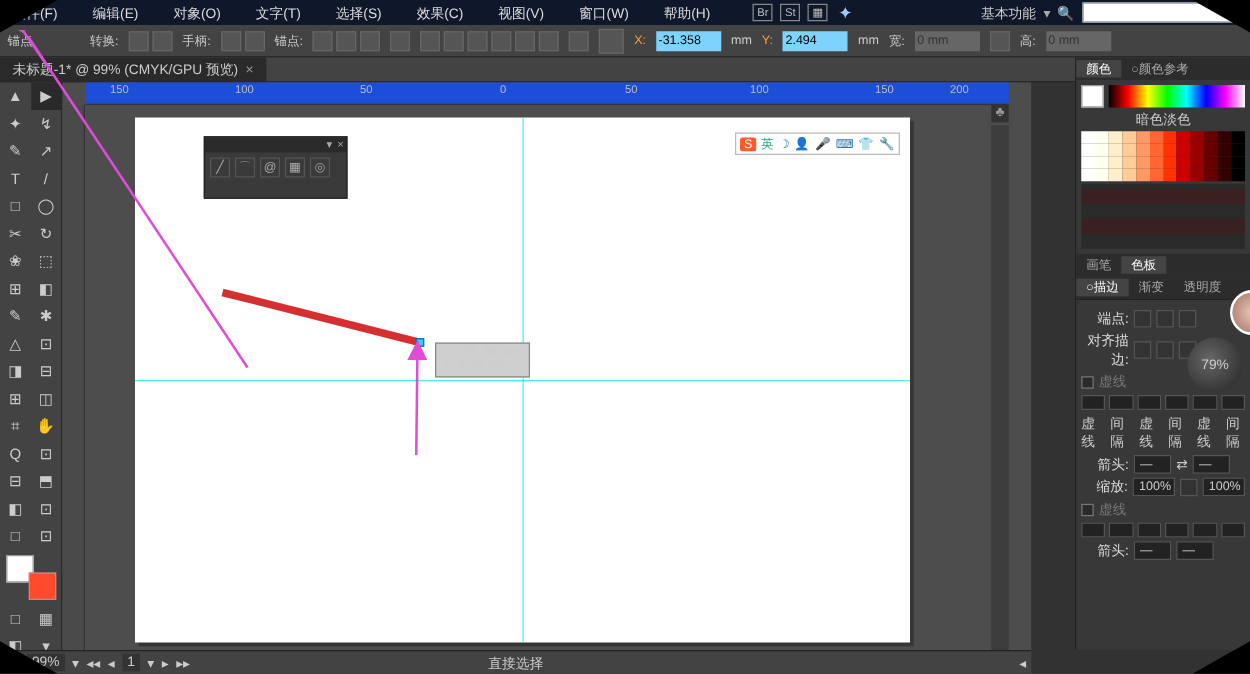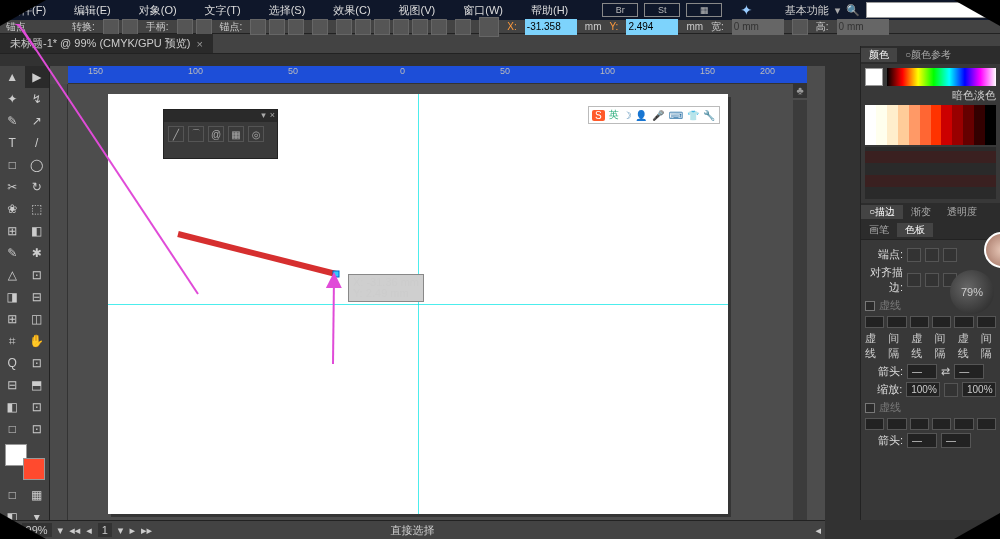--- a/index.html
+++ b/index.html
@@ -2,22 +2,22 @@
 <html><head>
 <meta charset="utf-8">
 <style>
 *{margin:0;padding:0;box-sizing:border-box;font-family:"Microsoft YaHei",sans-serif;font-size:11px;color:#ccc}
 body{width:1000px;height:539px;background:#323232;overflow:hidden;position:relative}
 .menubar{height:20px;background:#0f172a;display:flex;align-items:center;padding:0 4px;gap:16px}
 .menubar .item{padding:2px 6px;color:#ddd}
 .menubar .right{margin-left:auto;display:flex;align-items:center;gap:6px}
 .search-box{width:130px;height:16px;background:#fff;border:1px solid #999}
 .two-icons{display:flex;gap:6px;margin-left:12px}
-.tiny-box{width:36px;height:14px;border:1px solid #888;display:flex;align-items:center;justify-content:center;font-size:9px;color:#bbb}
-.optbar{height:14px;background:#434343;display:flex;align-items:center;padding:0 6px;gap:8px;border-bottom:1px solid #222}
+.tiny-box{width:16px;height:14px;border:1px solid #888;display:flex;align-items:center;justify-content:center;font-size:9px;color:#bbb}
+.optbar{height:26px;background:#434343;display:flex;align-items:center;padding:0 6px;gap:8px;border-bottom:1px solid #222}
 .optbar .lbl{font-size:10px;color:#ccc}
 .optbar .grp{display:flex;align-items:center;gap:3px}
 .optbar .ico{width:16px;height:16px;background:#555;border:1px solid #666}
 .num-in{width:52px;height:16px;background:#7dd3fc;color:#000;font-size:10px;padding:0 2px;display:flex;align-items:center}
 .num-in.dis{background:#666;color:#333}
 .xy{color:#ff9a3c;font-size:10px}
 .tab-strip{height:20px;background:#434343;display:flex;align-items:center;border-bottom:1px solid #222}
 .tab{height:100%;background:#2a2a2a;padding:0 10px;display:flex;align-items:center;gap:6px;font-size:10px;color:#ddd}
 .tab .x{color:#999}
 .main{position:absolute;top:66px;left:50px;right:175px;bottom:19px;background:#4d4d4d}
@@ -40,21 +40,21 @@
 .tool.sel{background:#2a2a2a}
 .swatch-pair{position:relative;width:40px;height:36px;margin:4px auto}
 .swatch-pair .f{position:absolute;top:0;left:0;width:22px;height:22px;background:#fff;border:1px solid #999}
 .swatch-pair .b{position:absolute;bottom:0;right:0;width:22px;height:22px;background:#ff4a2e;border:1px solid #999}
 .right-panels{position:absolute;top:46px;right:0;width:140px;bottom:19px;background:#383838;border-left:1px solid #222}
 .p-tabs{height:18px;background:#2c2c2c;display:flex;align-items:center}
 .p-tab{padding:0 8px;font-size:10px;color:#aaa}
 .p-tab.act{background:#444;color:#fff}
 .color-area{padding:4px}
 .spectrum{height:18px;background:linear-gradient(90deg,#000,#f00,#ff0,#0f0,#0ff,#00f,#f0f,#fff)}
-.gray-lbls{display:flex;justify-content:flex-end;font-size:9px;color:#aaa;padding:2px 0}
+.gray-lbls{display:flex;justify-content:center;font-size:9px;color:#aaa;padding:2px 0}
 .swatches{display:grid;grid-template-columns:repeat(12,1fr);gap:0}
 .sw{height:10px}
 .zebra{height:52px;background:repeating-linear-gradient(0deg,#2a2a2a 0 12px,#3a2020 12px 24px)}
 .stroke-sec{padding:4px;border-top:1px solid #222}
 .sl{display:flex;align-items:center;gap:4px;margin:3px 0;font-size:10px}
 .sl .cap{width:38px;text-align:right;color:#ddd}
 .sel-box{background:#222;border:1px solid #555;padding:0 4px;height:15px;display:flex;align-items:center;font-size:10px}
 .mini-ico{width:14px;height:14px;background:#333;border:1px solid #555}
 .chk{width:10px;height:10px;border:1px solid #777;background:#2a2a2a}
 .mut{color:#777}
@@ -367,27 +367,27 @@
         <div class="sw" style="background: rgb(255, 51, 0);"></div>
         <div class="sw" style="background: rgb(204, 0, 0);"></div>
         <div class="sw" style="background: rgb(153, 0, 0);"></div>
         <div class="sw" style="background: rgb(102, 0, 0);"></div>
         <div class="sw" style="background: rgb(51, 0, 0);"></div>
         <div class="sw" style="background: rgb(0, 0, 0);"></div>
       </div>
     <div class="zebra" style="margin-top:2px"></div>
   </div>
   <div class="p-tabs">
+    <div class="p-tab">画笔</div>
+    <div class="p-tab act">色板</div>
+  </div>
+  <div class="p-tabs">
     <div class="p-tab act">○描边</div>
     <div class="p-tab">渐变</div>
     <div class="p-tab">透明度</div>
-  </div>
-  <div class="p-tabs">
-    <div class="p-tab">画笔</div>
-    <div class="p-tab act">色板</div>
   </div>
   <div class="stroke-sec" style="position:relative">
     <div class="sl">
         <span class="cap">端点:</span>
         <div class="mini-ico"></div>
         <div class="mini-ico"></div>
         <div class="mini-ico"></div>
       </div>
     <div class="sl">
         <span class="cap">对齐描边:</span>

